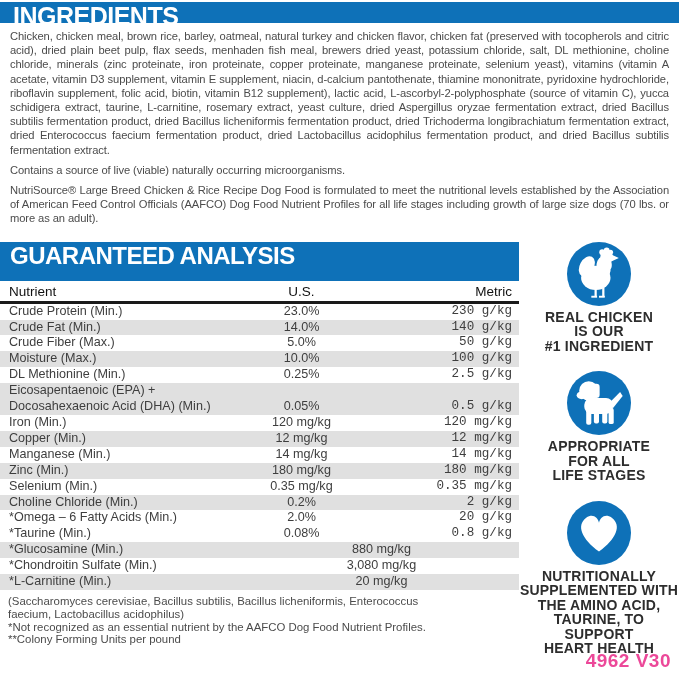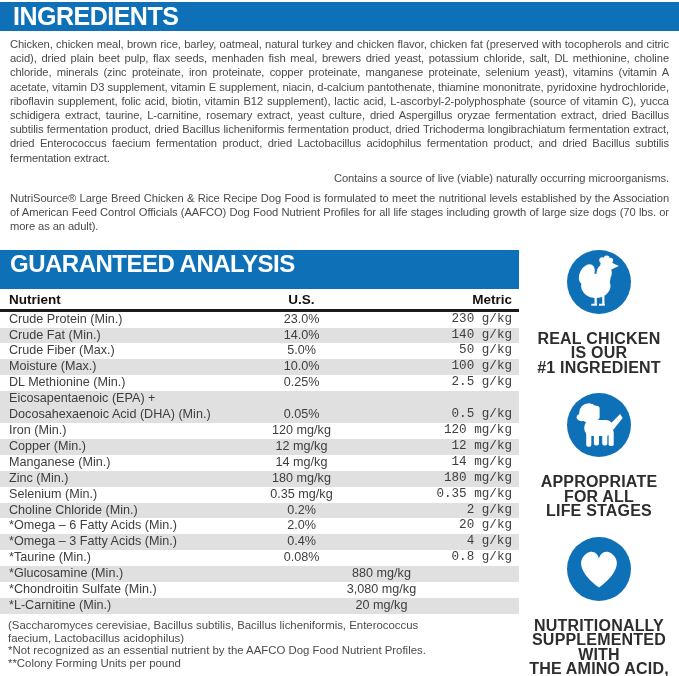--- a/index.html
+++ b/index.html
@@ -7,36 +7,36 @@
   body {
     width: 679px; height: 676px; overflow: hidden;
     font-family: "Liberation Sans", sans-serif;
     position: relative;
   }
   .bar {
     background: #0e71b8; color: #ffffff; font-weight: bold;
     letter-spacing: -0.5px;
   }
   .ing-bar {
-    margin-top: 2px; height: 29px; line-height: 29px;
+    margin-top: 2px; height: 21px; line-height: 29px;
     font-size: 25px; padding-left: 13px; width: 679px;
   }
   .ing-text { padding: 0 10px; color: #4b4b4b; font-size: 11.2px; line-height: 14.2px; letter-spacing: -0.1px; }
-  .ing-text p { margin-top: 6px; text-align: right; }
+  .ing-text p { margin-top: 6px; }
   .ing-text p.justify { text-align: justify; }
   .main-row { display: flex; margin-top: 16px; }
   .left-col { width: 519px; flex: 0 0 519px; }
   .ga-bar {
     height: 39px; line-height: 27px; font-size: 24px;
     padding-left: 10px; width: 519px;
   }
   table { width: 519px; border-collapse: collapse; margin-top: 3px; table-layout: fixed; }
   col.c1 { width: 224px; } col.c2 { width: 155px; } col.c3 { width: 140px; }
   thead th {
-    font-size: 13.5px; font-weight: bold; color: #111111;
+    font-size: 13.5px; font-weight: normal; color: #111111;
     border-bottom: 3px solid #1a1a1a; padding-bottom: 2px;
   }
   th.nutrient { text-align: left; padding-left: 9px; }
   th.us { text-align: center; }
   th.metric { text-align: right; padding-right: 7px; }
   tbody td {
     font-size: 12.6px; color: #3e3e3e; line-height: 15.9px;
     vertical-align: bottom; white-space: pre-line;
   }
   td.nutrient { padding-left: 9px; text-align: left; }
@@ -46,21 +46,21 @@
   tr.stripe { background: #e0e0e0; }
   .footnotes { margin-top: 5px; padding-left: 8px; color: #4b4b4b; font-size: 11.4px; line-height: 12.8px; }
   .footnote-microbes { max-width: 452px; }
   .right-col {
     flex: 1; display: flex; flex-direction: column; align-items: center;
     position: relative; padding-top: 0;
   }
   .badge { display: flex; flex-direction: column; align-items: center; margin-bottom: 18px; }
   .badge-icon { width: 64px; height: 64px; display: block; }
   .badge-label {
-    margin-top: 18px; font-weight: bold; font-size: 16px; line-height: 14.5px;
+    margin-top: 4px; font-weight: bold; font-size: 14px; line-height: 14.5px;
     letter-spacing: 0.2px; text-align: center; color: #2d2d2d; white-space: pre-line;
   }
   .version {
     position: absolute; bottom: 2px; right: 8px;
     color: #ec4899; font-size: 19px; font-weight: bold; letter-spacing: 0.5px;
   }
 </style>
 </head>
 <body>
 
@@ -151,25 +151,20 @@
             </tr>
             <tr class="stripe">
               <td class="nutrient">Choline Chloride (Min.)</td>
               <td class="us">0.2%</td>
               <td class="metric">2 g/kg</td>
             </tr>
             <tr>
               <td class="nutrient">*Omega – 6 Fatty Acids (Min.)</td>
               <td class="us">2.0%</td>
               <td class="metric">20 g/kg</td>
-            </tr>
-            <tr class="stripe">
-              <td class="nutrient">*Omega – 3 Fatty Acids (Min.)</td>
-              <td class="us">0.4%</td>
-              <td class="metric">4 g/kg</td>
             </tr>
             <tr>
               <td class="nutrient">*Taurine (Min.)</td>
               <td class="us">0.08%</td>
               <td class="metric">0.8 g/kg</td>
             </tr>
             <tr class="stripe">
               <td class="nutrient">*Glucosamine (Min.)</td>
               <td class="spanval" colspan="2">880 mg/kg</td>
             </tr>

